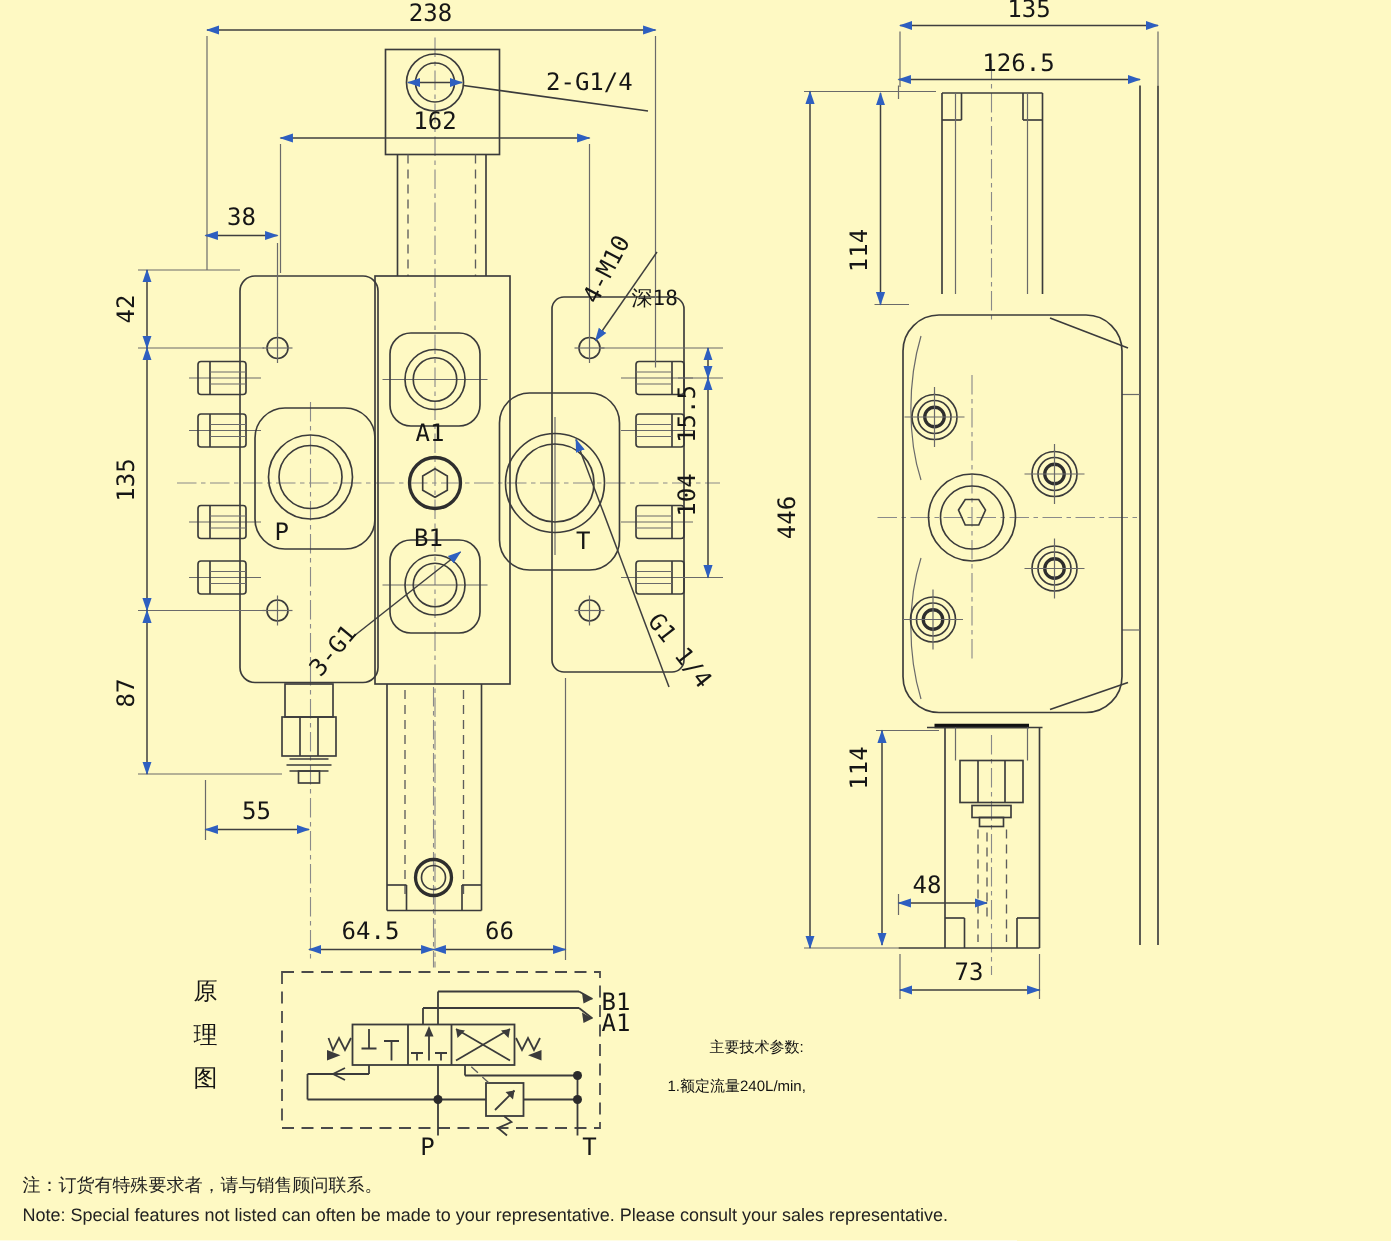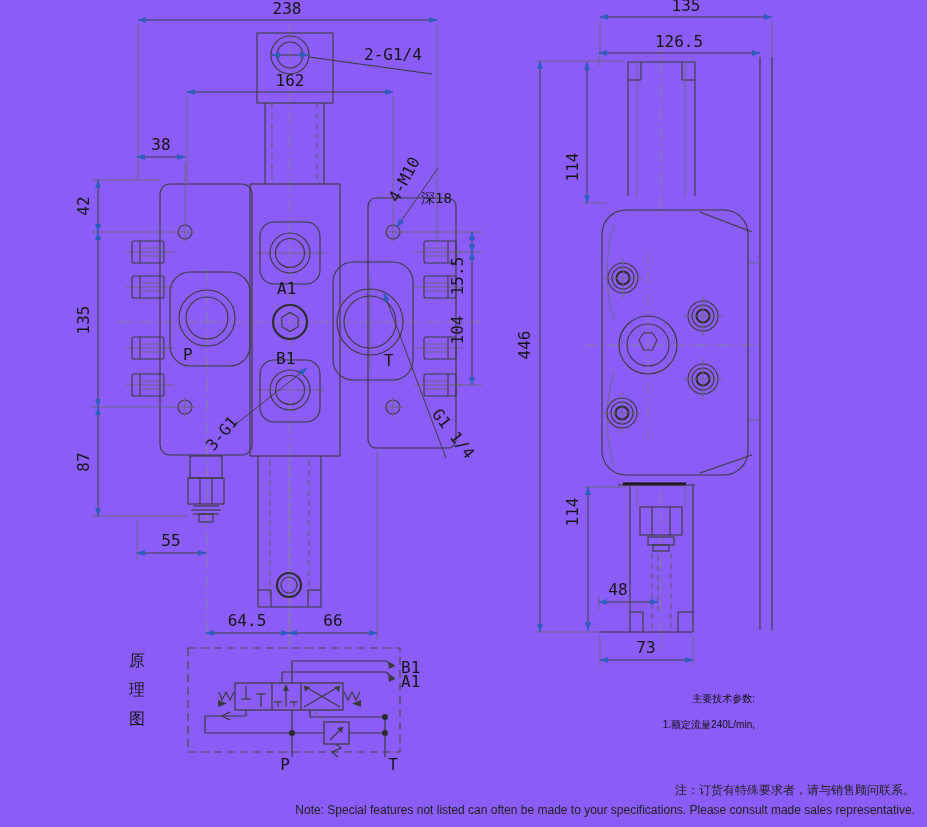--- a/index.html
+++ b/index.html
@@ -1,17 +1,17 @@
 <!DOCTYPE html>
 <html><head>
 <meta charset="utf-8">
 <style>
   html,body{margin:0;padding:0;background:#ffffff;}
-  #stage{position:relative;width:927px;height:827px;background:#8b5cf6;overflow:hidden;
-         font-family:"Liberation Sans",sans-serif;text-align:right;}
+  #stage{position:relative;width:927px;height:827px;background:#fef9c3;overflow:hidden;
+         font-family:"Liberation Sans",sans-serif;}
   svg{position:absolute;left:0;top:0;}
   .ln{stroke:#3b3b3b;stroke-width:1.1;fill:none;}
   .ln2{stroke:#2e2e2e;stroke-width:2.2;fill:none;}
   .thin{stroke:#6a6a6a;stroke-width:0.8;fill:none;}
   .cl{stroke:#8a8a8a;stroke-width:0.75;fill:none;stroke-dasharray:13 3 3 3;}
   .dash{stroke:#5d5d5d;stroke-width:0.9;fill:none;stroke-dasharray:6 4;}
   .dashbox{stroke:#4a4a4a;stroke-width:1.2;fill:none;stroke-dasharray:8 5;}
   .dim{stroke:#3f3f3f;stroke-width:1;fill:none;marker-start:url(#ae);marker-end:url(#ae);}
   .ldr{stroke:#3f3f3f;stroke-width:1;fill:none;marker-end:url(#ae);}
   .dimtxt{font:16px "DejaVu Sans Mono",monospace;fill:#161616;}
@@ -439,15 +439,15 @@
   </g>
 </svg>
 
   <div class="specs">
     <div class="h">主要技术参数:</div>
     <div>1.额定流量240L/min,</div>
   </div>
 
   <div class="notes">
     <div>注：订货有特殊要求者，请与销售顾问联系。</div>
-    <div>Note: Special features not listed can often be made to your specifications. Please consult made sales representative.</div>
+    <div>Note: Special features not listed can often be made to your representative. Please consult your sales representative.</div>
   </div>
 </div>
 
 </body></html>

